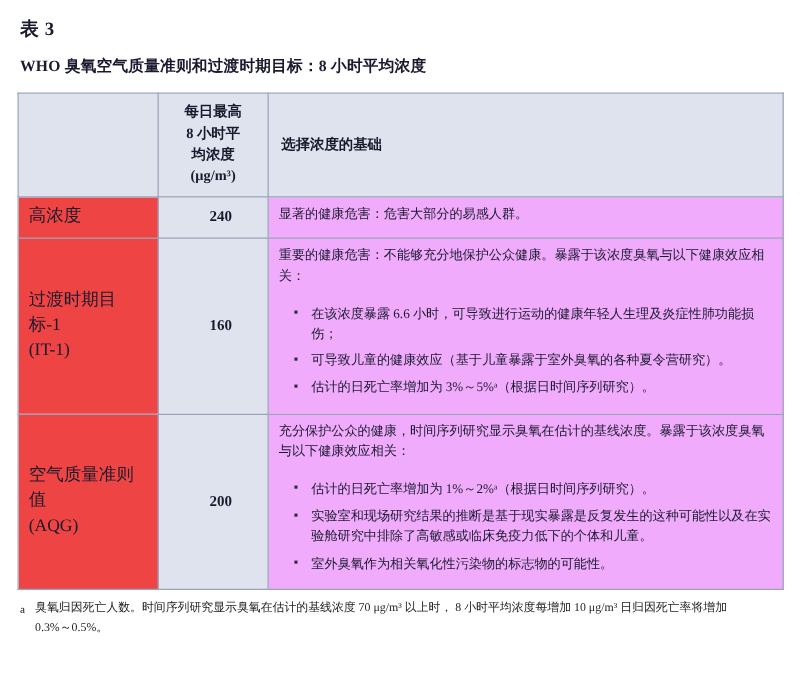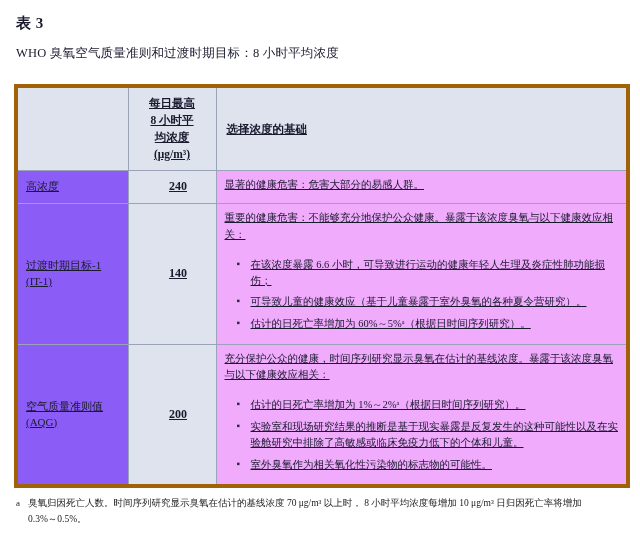--- a/index.html
+++ b/index.html
@@ -22,30 +22,29 @@
     padding: 10px 14px 0 14px;
   }
   .table-label {
     font-size: 15px;
     font-weight: bold;
     letter-spacing: 0.5px;
     margin: 4px 0 12px 2px;
   }
   .table-title {
     font-size: 12.5px;
-    font-weight: normal;
-    margin: 0 0 22px 2px;
+    font-weight: bold;
+    margin: 0 0 12px 2px;
     letter-spacing: 0.2px;
   }
   table.who {
     border-collapse: collapse;
     width: 612px;
     table-layout: fixed;
-    border: 4px solid #a16207;
-    text-decoration: underline;
+    border: 1px solid #a16207;
   }
   table.who td, table.who th {
     border: 1px solid #9aa3b8;
     vertical-align: top;
     padding: 6px 8px;
     font-size: 11px;
     line-height: 1.45;
   }
   col.c1 { width: 112px; }
   col.c2 { width: 88px; }
@@ -65,22 +64,22 @@
   thead td.hdr-right {
     vertical-align: middle;
     font-size: 11.5px;
     padding-left: 10px;
     margin-left: 16px;
   }
   thead td.hdr-left {
     background: #dfe3ee;
   }
   tbody td.cat {
-    background: #8b5cf6;
-    font-size: 11px;
+    background: #ef4444;
+    font-size: 14px;
     vertical-align: middle;
   }
   tbody td.val {
     background: #dfe3ee;
     text-align: center;
     vertical-align: middle;
     font-weight: bold;
     font-size: 12px;
     padding-left: 20px;
   }
@@ -163,27 +162,27 @@
         <td class="basis">
           <p class="para">显著的健康危害：危害大部分的易感人群。</p>
         </td>
       </tr>
 
       <tr>
         <td class="cat">
           <div>过渡时期目标-1</div>
           <div>(IT-1)</div>
         </td>
-        <td class="val">140</td>
+        <td class="val">160</td>
         <td class="basis">
           <p class="para">重要的健康危害：不能够充分地保护公众健康。暴露于该浓度臭氧与以下健康效应相关：</p>
           <ul class="bullets">
             <li>在该浓度暴露 6.6 小时，可导致进行运动的健康年轻人生理及炎症性肺功能损伤；</li>
             <li>可导致儿童的健康效应（基于儿童暴露于室外臭氧的各种夏令营研究）。</li>
-            <li>估计的日死亡率增加为 60%～5%ᵃ（根据日时间序列研究）。</li>
+            <li>估计的日死亡率增加为 3%～5%ᵃ（根据日时间序列研究）。</li>
           </ul>
         </td>
       </tr>
 
       <tr>
         <td class="cat">
           <div>空气质量准则值</div>
           <div>(AQG)</div>
         </td>
         <td class="val">200</td>

